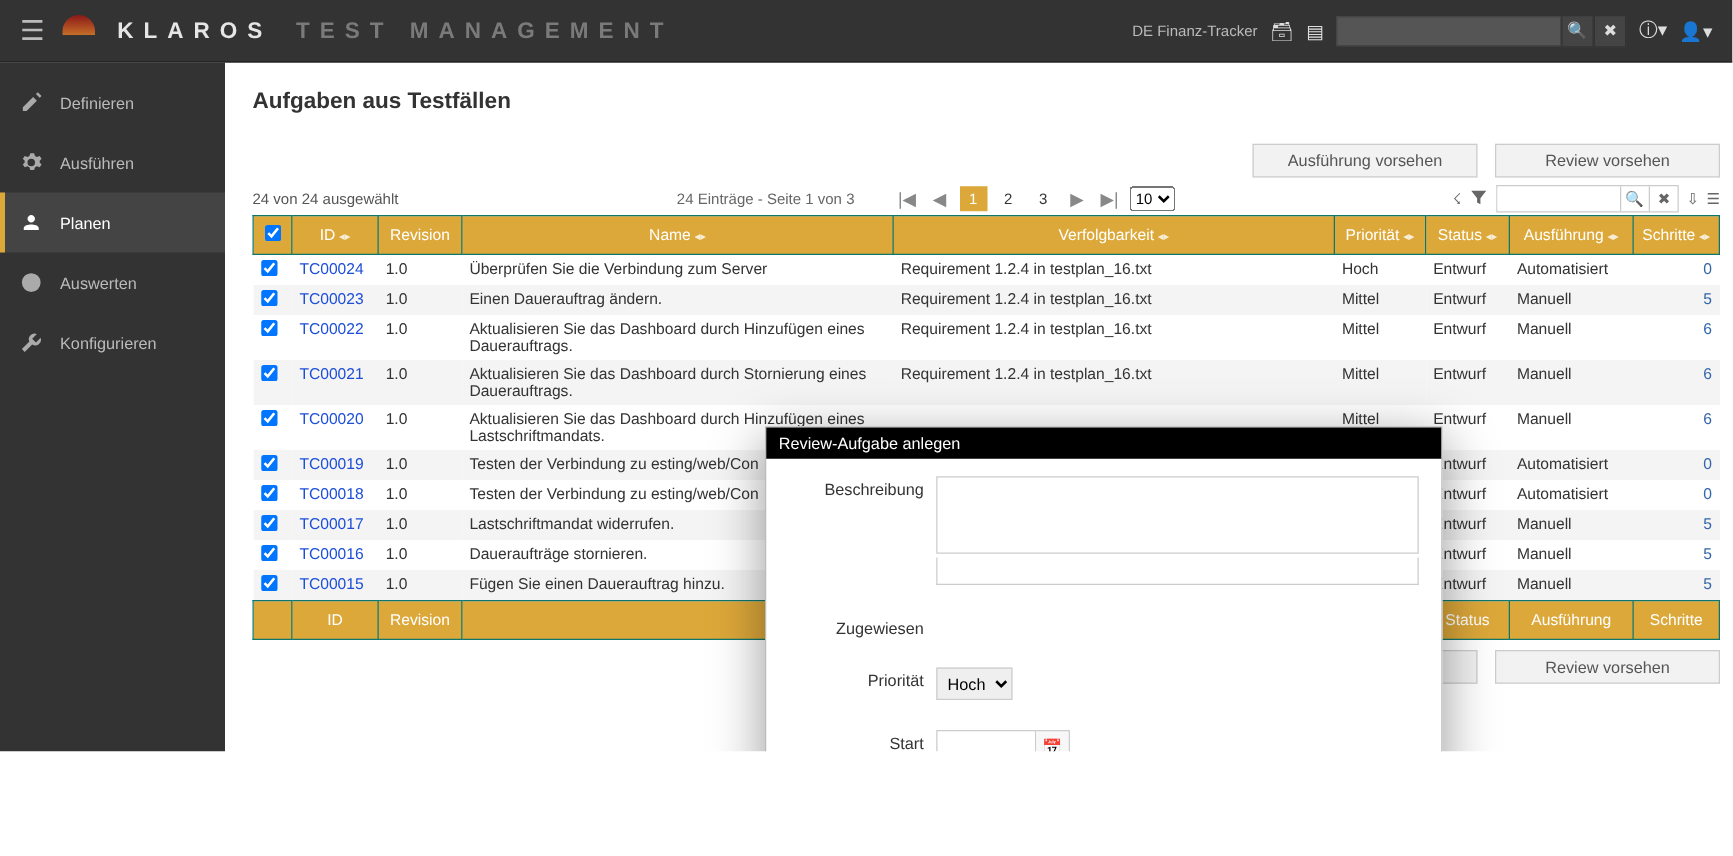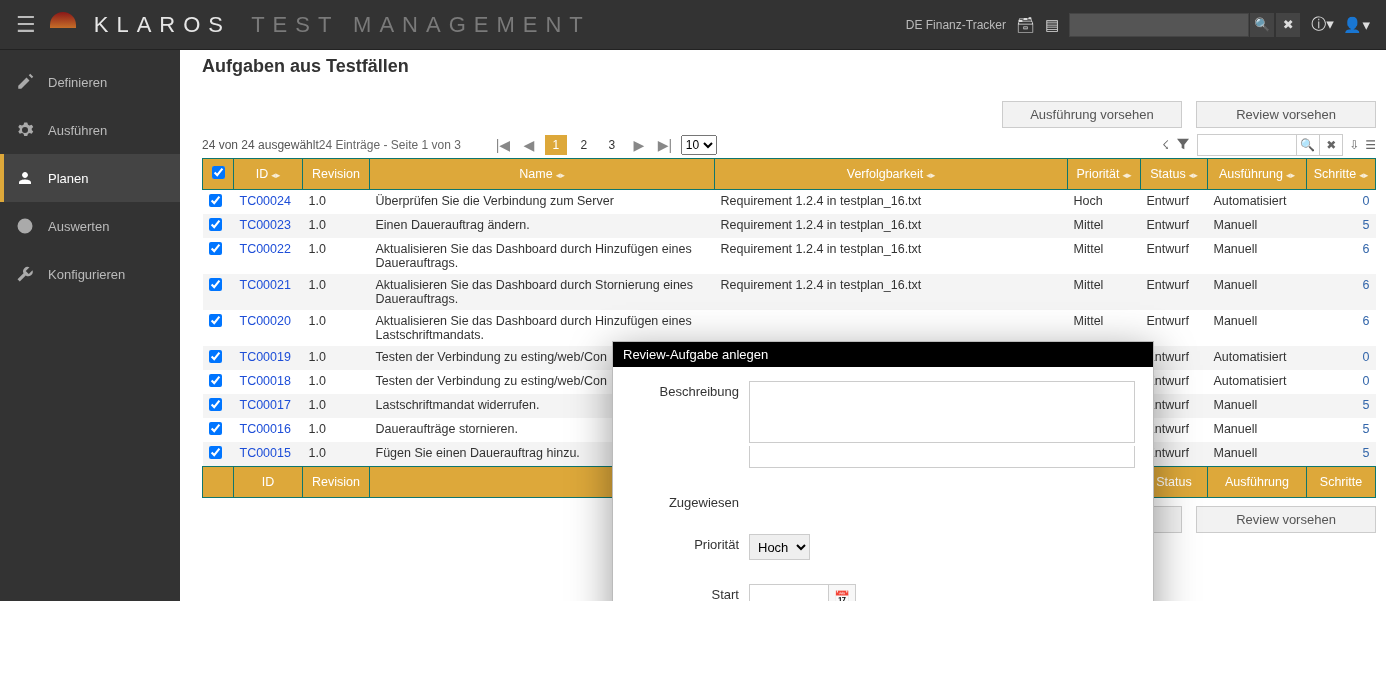--- a/index.html
+++ b/index.html
@@ -1,41 +1,41 @@
 <!DOCTYPE html>
 <html><head>
 <meta charset="utf-8">
 <style>
 html,body{margin:0;padding:0;font-family:Arial,Helvetica,sans-serif;font-size:13px;color:#333;background:#fff;height:685px;width:1386px;overflow:hidden}
 .topbar{height:49px;background:#333;color:#ccc;display:flex;align-items:center;padding:0 16px;border-bottom:1px solid #222}
 .hamburger{font-size:22px;color:#bbb;margin-right:14px;cursor:pointer}
 .logo{width:26px;height:26px;margin-right:18px;display:inline-block;background:linear-gradient(#8a1818,#c46c28 60%,#333 61%);border-radius:50% 50% 40% 40%;position:relative}
-.brand{letter-spacing:8px;font-size:22px;color:#e6e6e6;font-weight:400}
+.brand{letter-spacing:8px;font-size:18px;color:#e6e6e6;font-weight:700}
 .brand .sub{color:#7a7a7a;margin-left:6px}
 .topbar .spacer{flex:1}
 .top-right{display:flex;align-items:center;gap:10px;color:#ddd}
 .top-right .lbl{font-size:12px;color:#bbb}
 .icon-btn{cursor:pointer;color:#ddd;font-size:15px}
 .srch-wrap{display:flex;align-items:center}
 .srch-wrap input{background:#555;border:1px solid #444;height:22px;width:170px;color:#eee;padding:0 4px}
 .srch-wrap .sbtn{background:#444;border:1px solid #333;width:24px;height:24px;color:#ddd;display:flex;align-items:center;justify-content:center;font-size:13px;cursor:pointer}
 .layout{display:flex;height:551px}
 .sidebar{width:180px;background:#333;color:#bbb;padding-top:8px}
 .sb-item{display:flex;align-items:center;gap:14px;height:48px;padding:0 16px;cursor:pointer;color:#bbb}
 .sb-item.active{background:#444;border-left:4px solid #dda83a;padding-left:12px;color:#fff}
 .sb-item svg{width:18px;height:18px;fill:#aaa}
 .sb-item.active svg{fill:#fff}
-.main{flex:1;padding:6px 10px 0 22px;position:relative;overflow:hidden}
+.main{flex:1;padding:20px 10px 0 22px;position:relative;overflow:hidden}
 h2.title{font-size:18px;font-weight:bold;margin:0 0 24px 0;color:#333}
 .toolbar-top{display:flex;justify-content:flex-end;gap:14px;margin-bottom:6px}
 .btn{background:#f2f2f2;border:1px solid #ccc;padding:5px 20px;cursor:pointer;font-size:13px;color:#555;min-width:180px;text-align:center}
 .btn.primary{border:1px solid #dda83a}
 .pager-row{display:flex;align-items:center;font-size:12px;color:#666;margin-bottom:2px}
 .pager-row .sel{color:#555}
-.pager-row .center{flex:1;text-align:center;display:flex;justify-content:flex-start;align-items:center;gap:6px}
+.pager-row .center{flex:1;text-align:center;display:flex;justify-content:center;align-items:center;gap:6px}
 .pg-btn{color:#888;font-size:14px;cursor:pointer;width:20px;text-align:center}
 .pg-num{width:22px;height:20px;display:inline-flex;align-items:center;justify-content:center;color:#333;cursor:pointer}
 .pg-num.cur{background:#dda83a;color:#fff}
 select.pgsize{height:20px;font-size:12px}
 .pager-row .right{display:flex;align-items:center;gap:6px}
 .pager-row .right .mini{border:1px solid #ccc;height:20px;display:flex;align-items:center}
 .pager-row .right .mini input{border:none;height:18px;width:90px;outline:none;padding:0 4px}
 .pager-row .right .mini .mbtn{width:22px;height:20px;display:flex;align-items:center;justify-content:center;color:#666;cursor:pointer;border-left:1px solid #ccc}
 table.grid{width:100%;border-collapse:collapse;font-size:12.5px}
 table.grid th{background:#dda83a;color:#fff;font-weight:normal;padding:4px 6px;border:1px solid #0f766e;text-align:center;height:22px}

